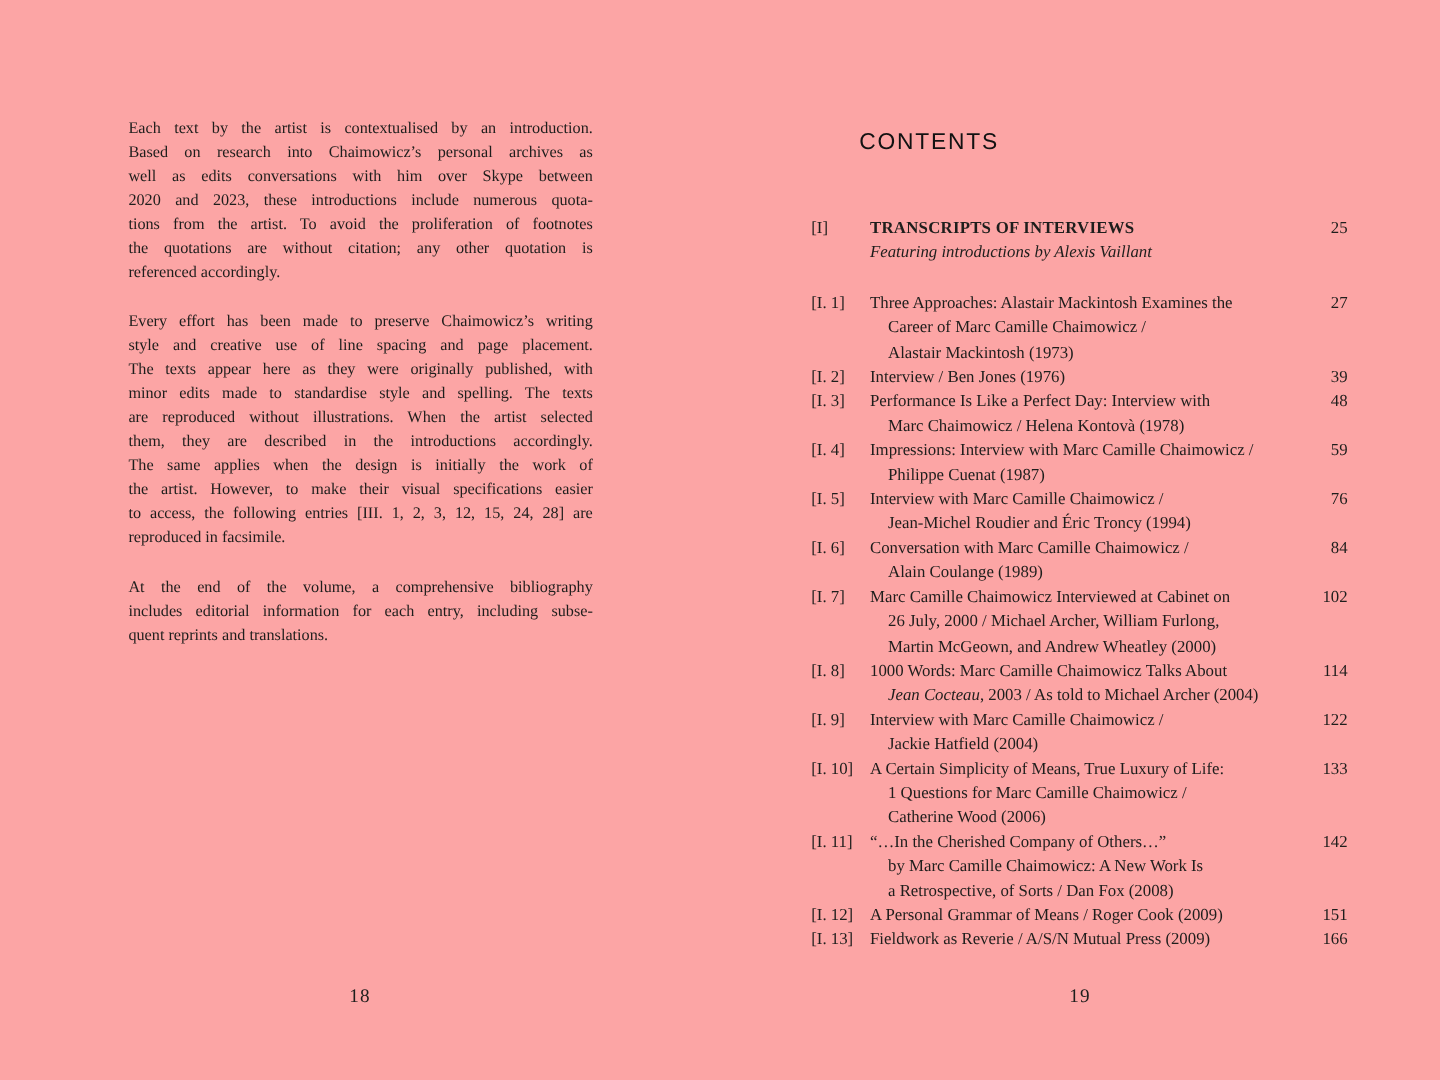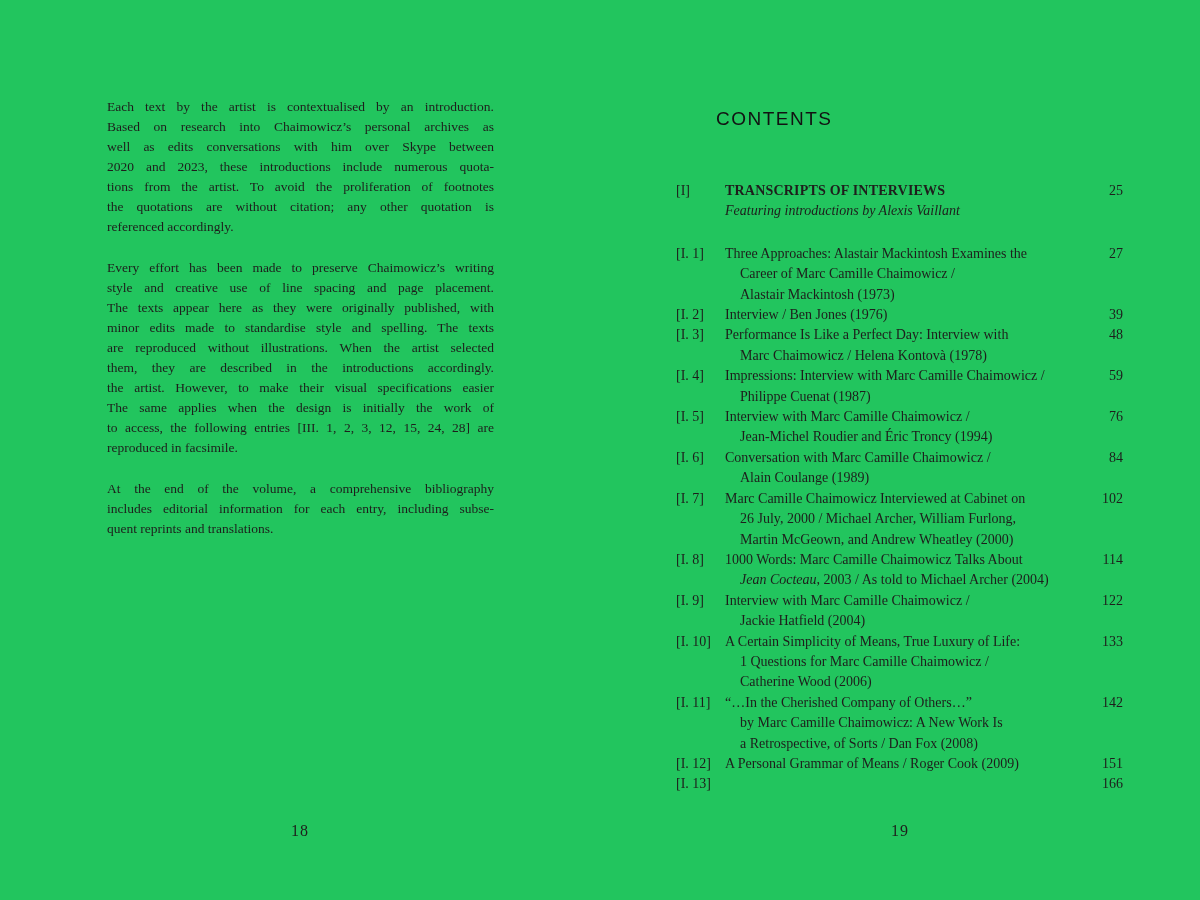--- a/index.html
+++ b/index.html
@@ -4,21 +4,21 @@
 <style>
   html, body {
     margin: 0;
     padding: 0;
     background: #ffffff;
   }
   .spread {
     position: relative;
     width: 1200px;
     height: 900px;
-    background: #22c55e;
+    background: #fca5a5;
     color: #1e1e1c;
     font-family: "Liberation Serif", serif;
     overflow: hidden;
   }
 
   
   .body-text {
     position: absolute;
     left: 107px;
     top: 97px;
@@ -104,22 +104,22 @@
           <div class="line">the quotations are without citation; any other quotation is</div>
           <div class="line line-last">referenced accordingly.</div>
         </div>
         <div class="paragraph">
           <div class="line">Every effort has been made to preserve Chaimowicz’s writing</div>
           <div class="line">style and creative use of line spacing and page placement.</div>
           <div class="line">The texts appear here as they were originally published, with</div>
           <div class="line">minor edits made to standardise style and spelling. The texts</div>
           <div class="line">are reproduced without illustrations. When the artist selected</div>
           <div class="line">them, they are described in the introductions accordingly.</div>
+          <div class="line">The same applies when the design is initially the work of</div>
           <div class="line">the artist. However, to make their visual specifications easier</div>
-          <div class="line">The same applies when the design is initially the work of</div>
           <div class="line">to access, the following entries [III. 1, 2, 3, 12, 15, 24, 28] are</div>
           <div class="line line-last">reproduced in facsimile.</div>
         </div>
         <div class="paragraph">
           <div class="line">At the end of the volume, a comprehensive bibliography</div>
           <div class="line">includes editorial information for each entry, including subse-</div>
           <div class="line line-last">quent reprints and translations.</div>
         </div>
       </div>
     <div class="folio folio-left">18</div>
@@ -203,19 +203,20 @@
           <div class="toc-line indent"><span>a Retrospective, of Sorts / Dan Fox (2008)</span></div>
           <span class="toc-page">142</span>
         </div>
         <div class="toc-entry">
           <span class="toc-label">[I. 12]</span>
           <div class="toc-line"><span>A Personal Grammar of Means / Roger Cook (2009)</span></div>
           <span class="toc-page">151</span>
         </div>
         <div class="toc-entry">
           <span class="toc-label">[I. 13]</span>
+          <div class="toc-line"><span>Fieldwork as Reverie / A/S/N Mutual Press (2009)</span></div>
           <span class="toc-page">166</span>
         </div>
       </div>
     <div class="folio folio-right">19</div>
   </div>
 
 </div>
 
 </body></html>

